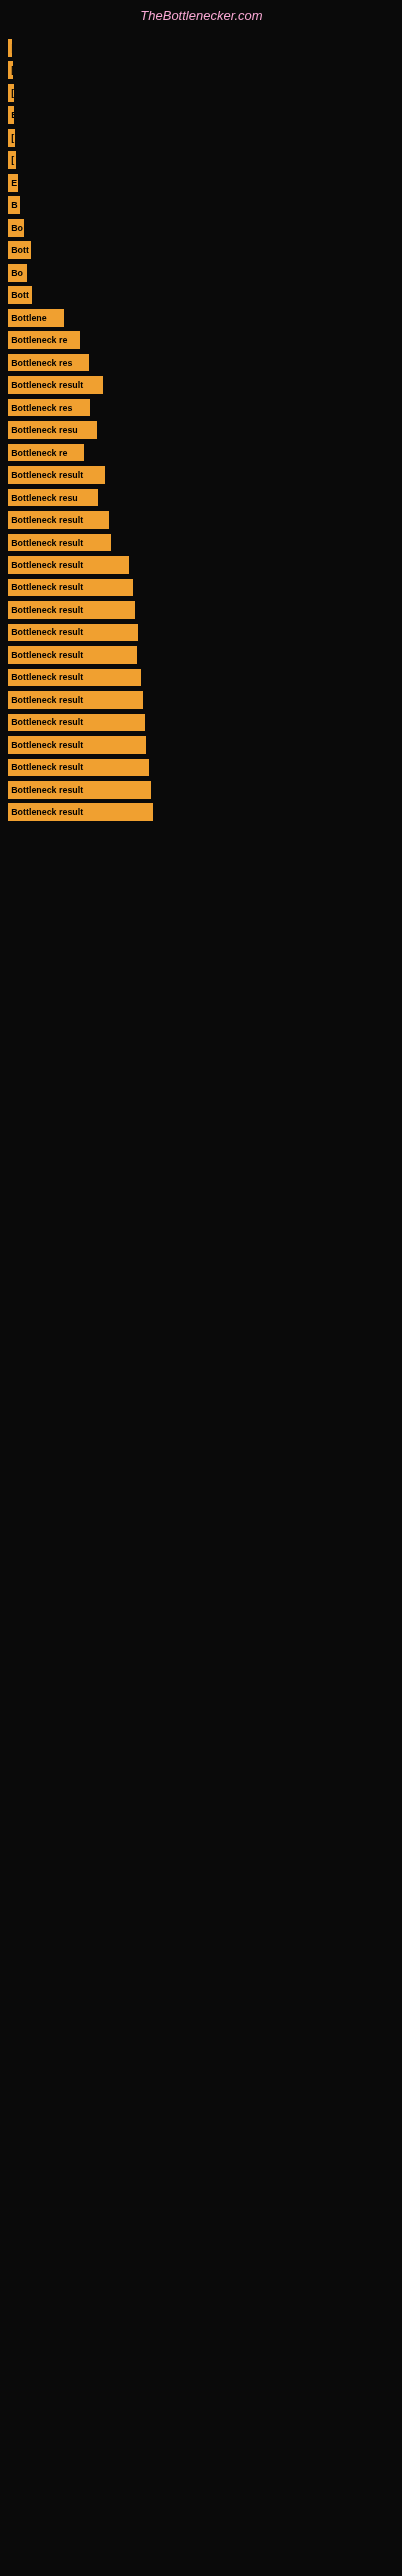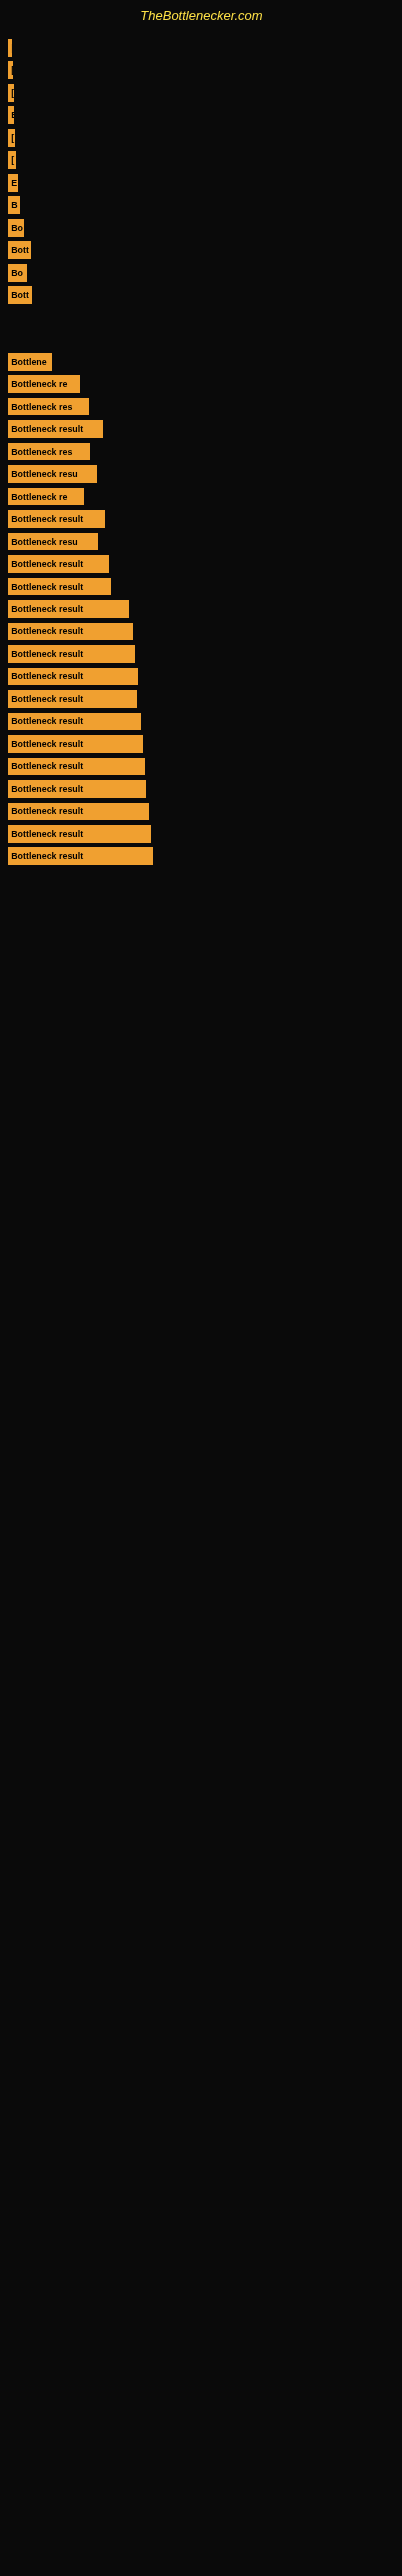--- a/index.html
+++ b/index.html
@@ -8,21 +8,21 @@
       box-sizing: border-box;
     }
     body {
       background-color: #0a0a0a;
       width: 403px;
       min-height: 2576px;
       font-family: Arial, sans-serif;
       position: relative;
     }
     .site-title {
-      color: #fde047;
+      color: #f9a8d4;
       font-size: 13px;
       text-align: center;
       padding: 8px 0 16px 0;
       font-style: italic;
     }
     .bar-container {
       display: flex;
       align-items: center;
       margin-bottom: 4.8px;
       padding-left: 8px;
@@ -76,21 +76,21 @@
     <div class="bar-container">
       <div class="bar" style="width: 22.5px;">Bott</div>
     </div>
     <div class="bar-container">
       <div class="bar" style="width: 19.3px;">Bo</div>
     </div>
     <div class="bar-container">
       <div class="bar" style="width: 24px;">Bott</div>
     </div>
     <div class="bar-container">
-      <div class="bar" style="width: 44px; margin-top: 44px;">Bottlene</div>
+      <div class="bar" style="width: 56px;">Bottlene</div>
     </div>
     <div class="bar-container">
       <div class="bar" style="width: 72px;">Bottleneck re</div>
     </div>
     <div class="bar-container">
       <div class="bar" style="width: 81px;">Bottleneck res</div>
     </div>
     <div class="bar-container">
       <div class="bar" style="width: 95px;">Bottleneck result</div>
     </div>

